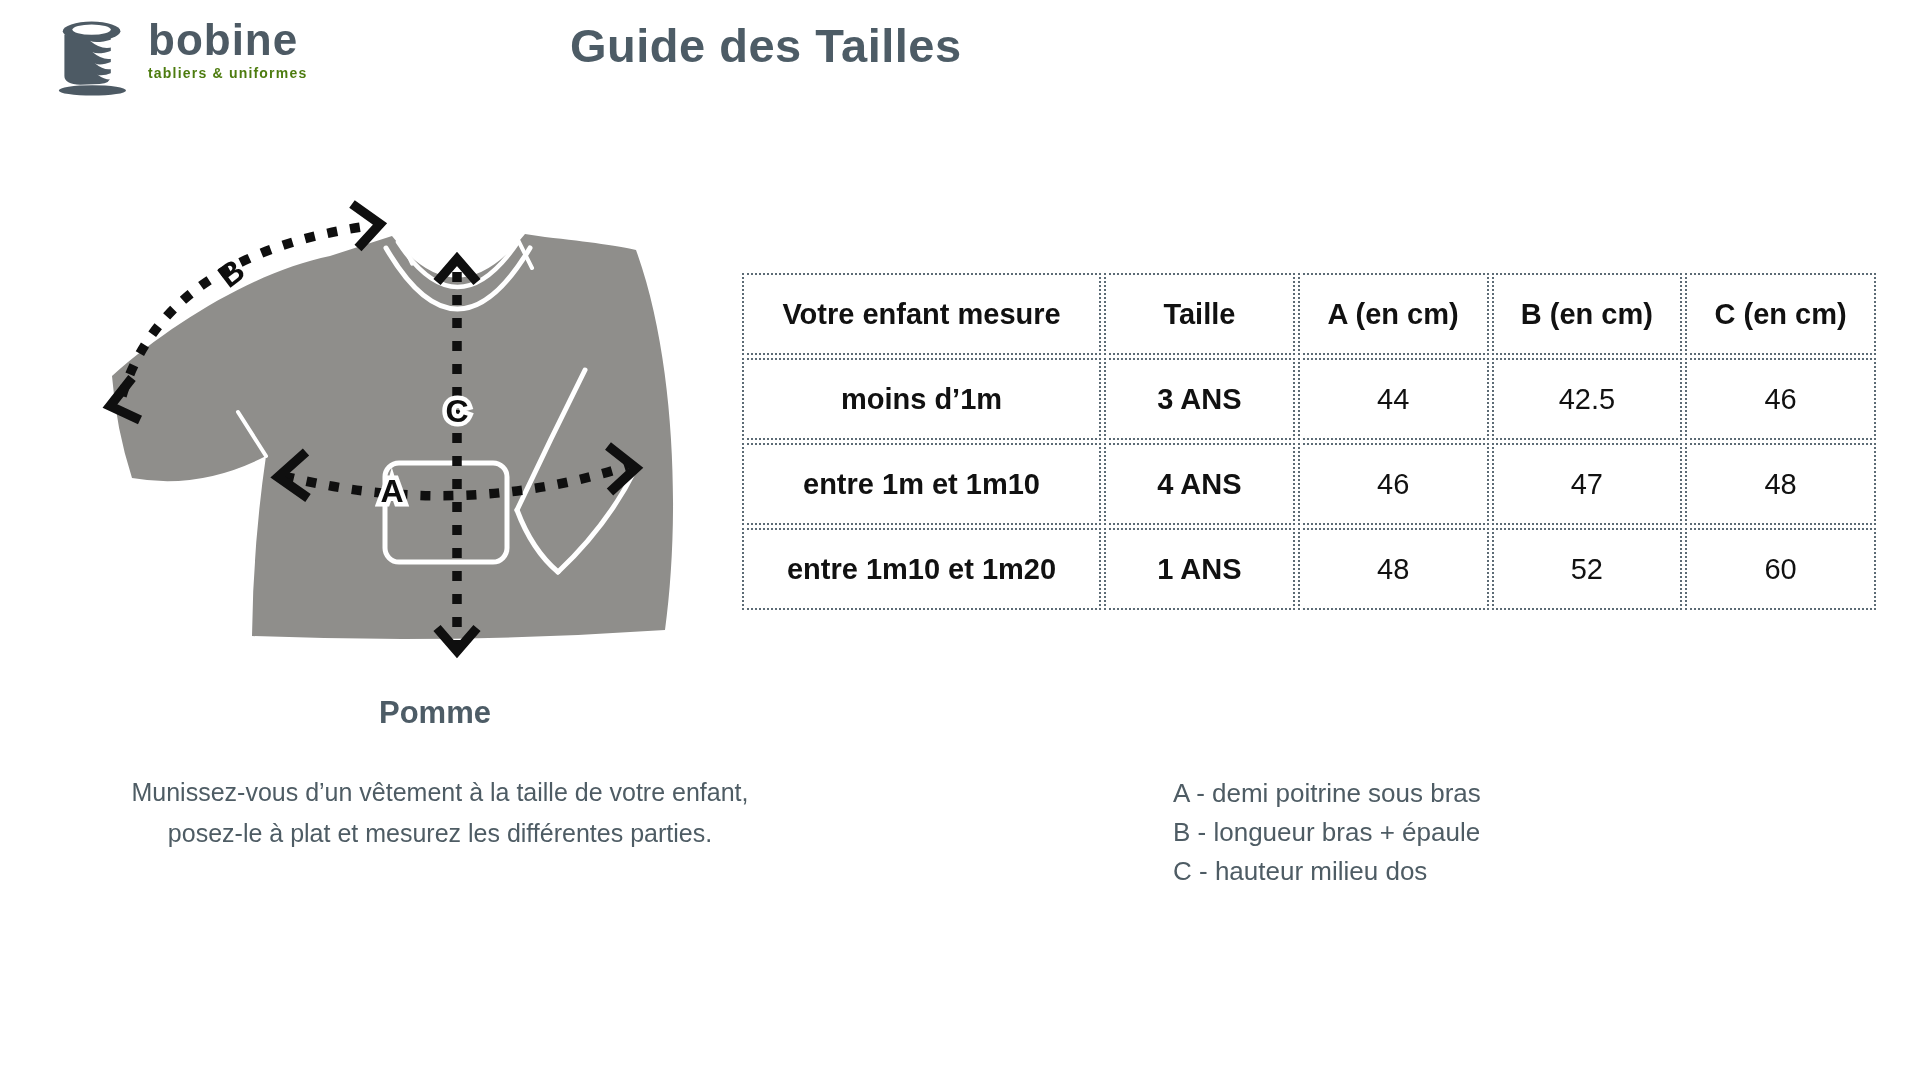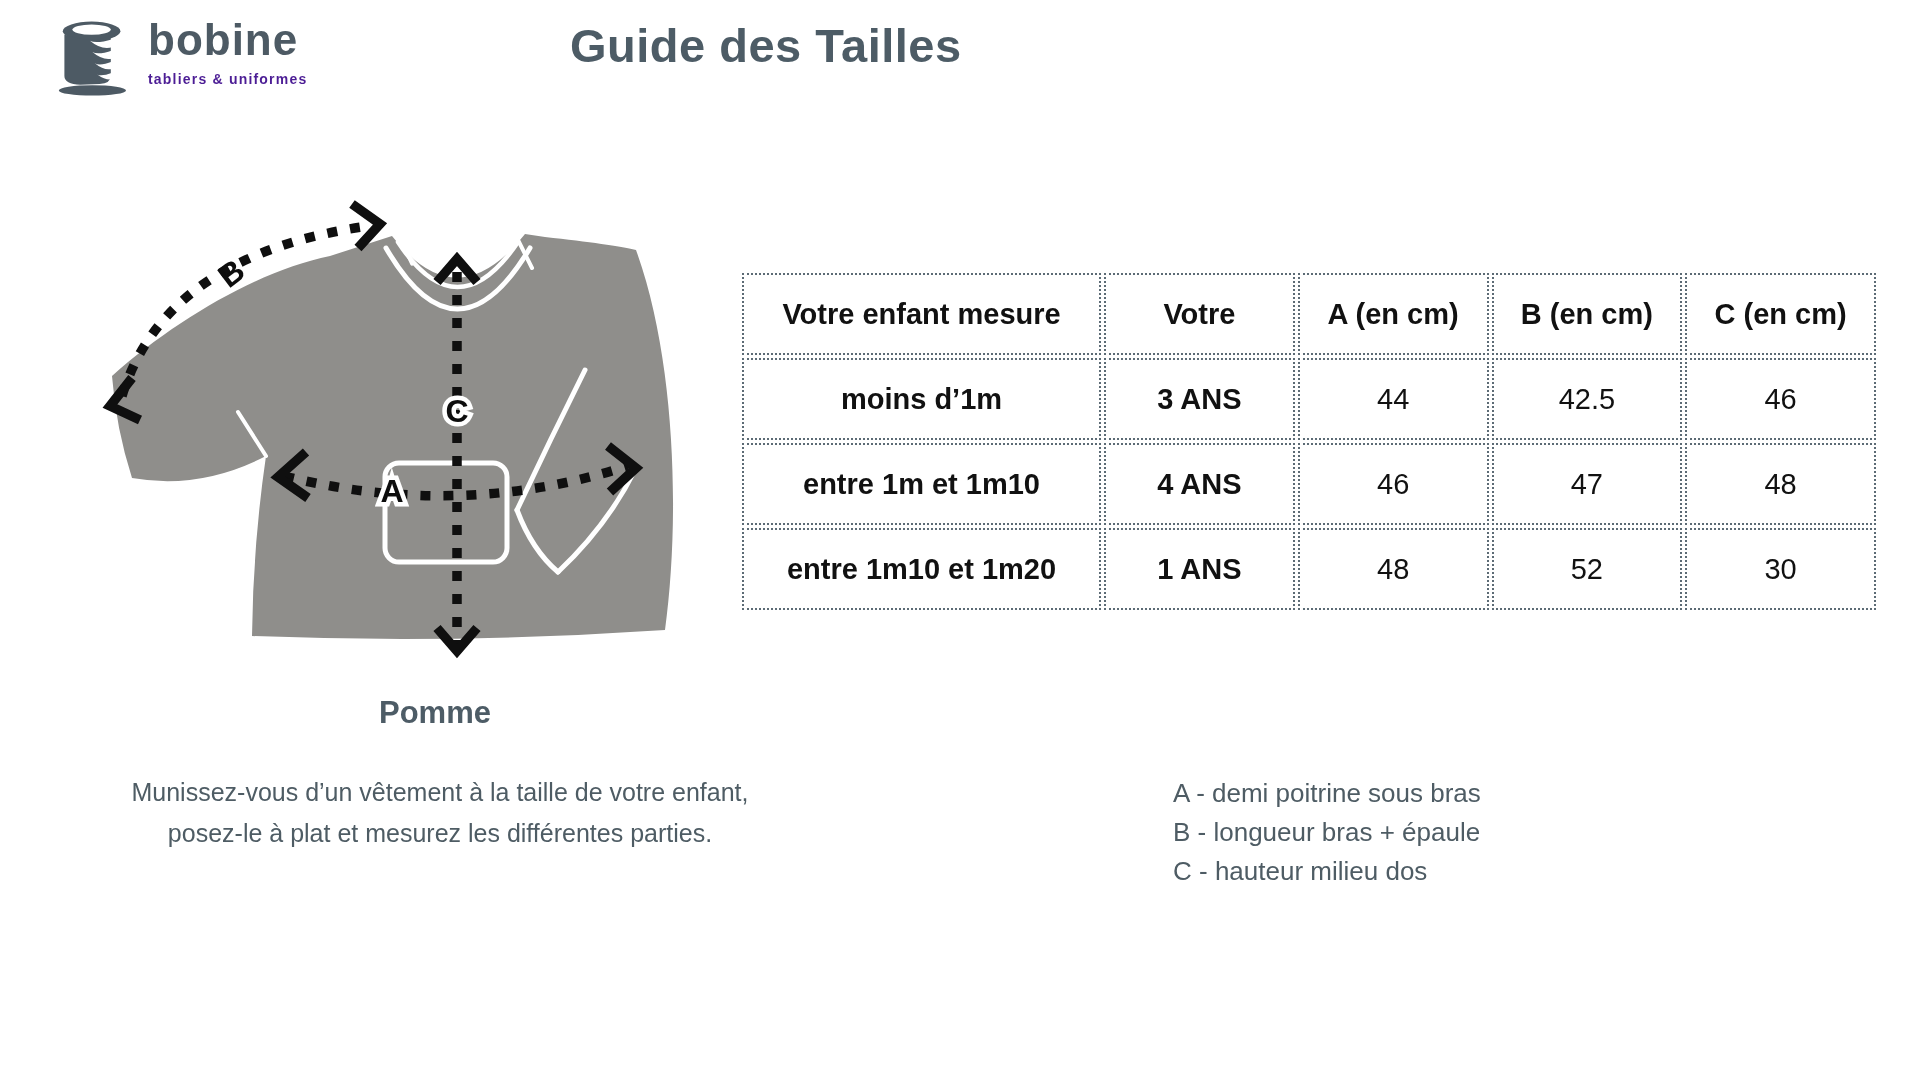--- a/index.html
+++ b/index.html
@@ -4,21 +4,21 @@
 <style>
   html,body{margin:0;padding:0;background:#fff;}
   #page{position:relative;width:1920px;height:1080px;background:#fff;overflow:hidden;
         font-family:"Liberation Sans", sans-serif;color:#4e5c64;}
 
   
   .logo{position:absolute;left:50px;top:12px;display:flex;align-items:flex-start;}
   .logo svg{display:block;}
   .logo-text{margin-left:10px;padding-top:6px;line-height:1;}
   .logo-name{font-size:44px;font-weight:700;color:#4d5a64;letter-spacing:1px;}
-  .logo-tag{font-size:14px;font-weight:600;color:#4c1d95;letter-spacing:1.2px;margin-top:10px;}
+  .logo-tag{font-size:14px;font-weight:600;color:#4d7c0f;letter-spacing:1.2px;margin-top:4px;}
 
   
   .page-title{position:absolute;left:570px;top:18px;width:810px;
               font-size:47px;font-weight:700;color:#4d5c66;letter-spacing:0.5px;}
 
   
   .diagram{position:absolute;left:80px;top:160px;width:640px;height:520px;}
   .product-name{position:absolute;left:235px;top:695px;width:400px;text-align:center;
                 font-size:31px;font-weight:700;color:#4d5c66;}
 
@@ -121,21 +121,21 @@
       <colgroup>
           <col class="c1">
           <col class="c2">
           <col class="c3">
           <col class="c4">
           <col class="c5">
         </colgroup>
       <tbody>
           <tr>
         <th>Votre enfant mesure</th>
-        <th>Votre</th>
+        <th>Taille</th>
         <th>A (en cm)</th>
         <th>B (en cm)</th>
         <th>C (en cm)</th>
       </tr>
       <tr>
         <td class="cell-bold">moins d’1m</td>
         <td class="cell-bold">3 ANS</td>
         <td class="cell-num">44</td>
         <td class="cell-num">42.5</td>
         <td class="cell-num">46</td>
@@ -145,21 +145,21 @@
         <td class="cell-bold">4 ANS</td>
         <td class="cell-num">46</td>
         <td class="cell-num">47</td>
         <td class="cell-num">48</td>
       </tr>
       <tr>
         <td class="cell-bold">entre 1m10 et 1m20</td>
         <td class="cell-bold">1 ANS</td>
         <td class="cell-num">48</td>
         <td class="cell-num">52</td>
-        <td class="cell-num">30</td>
+        <td class="cell-num">60</td>
       </tr>
     </tbody>
       </table>
   </div>
 
   <div class="notes">
     <div class="para">
       <div>Munissez-vous d’un vêtement à la taille de votre enfant,</div>
       <div>posez-le à plat et mesurez les différentes parties.</div>
     </div>

